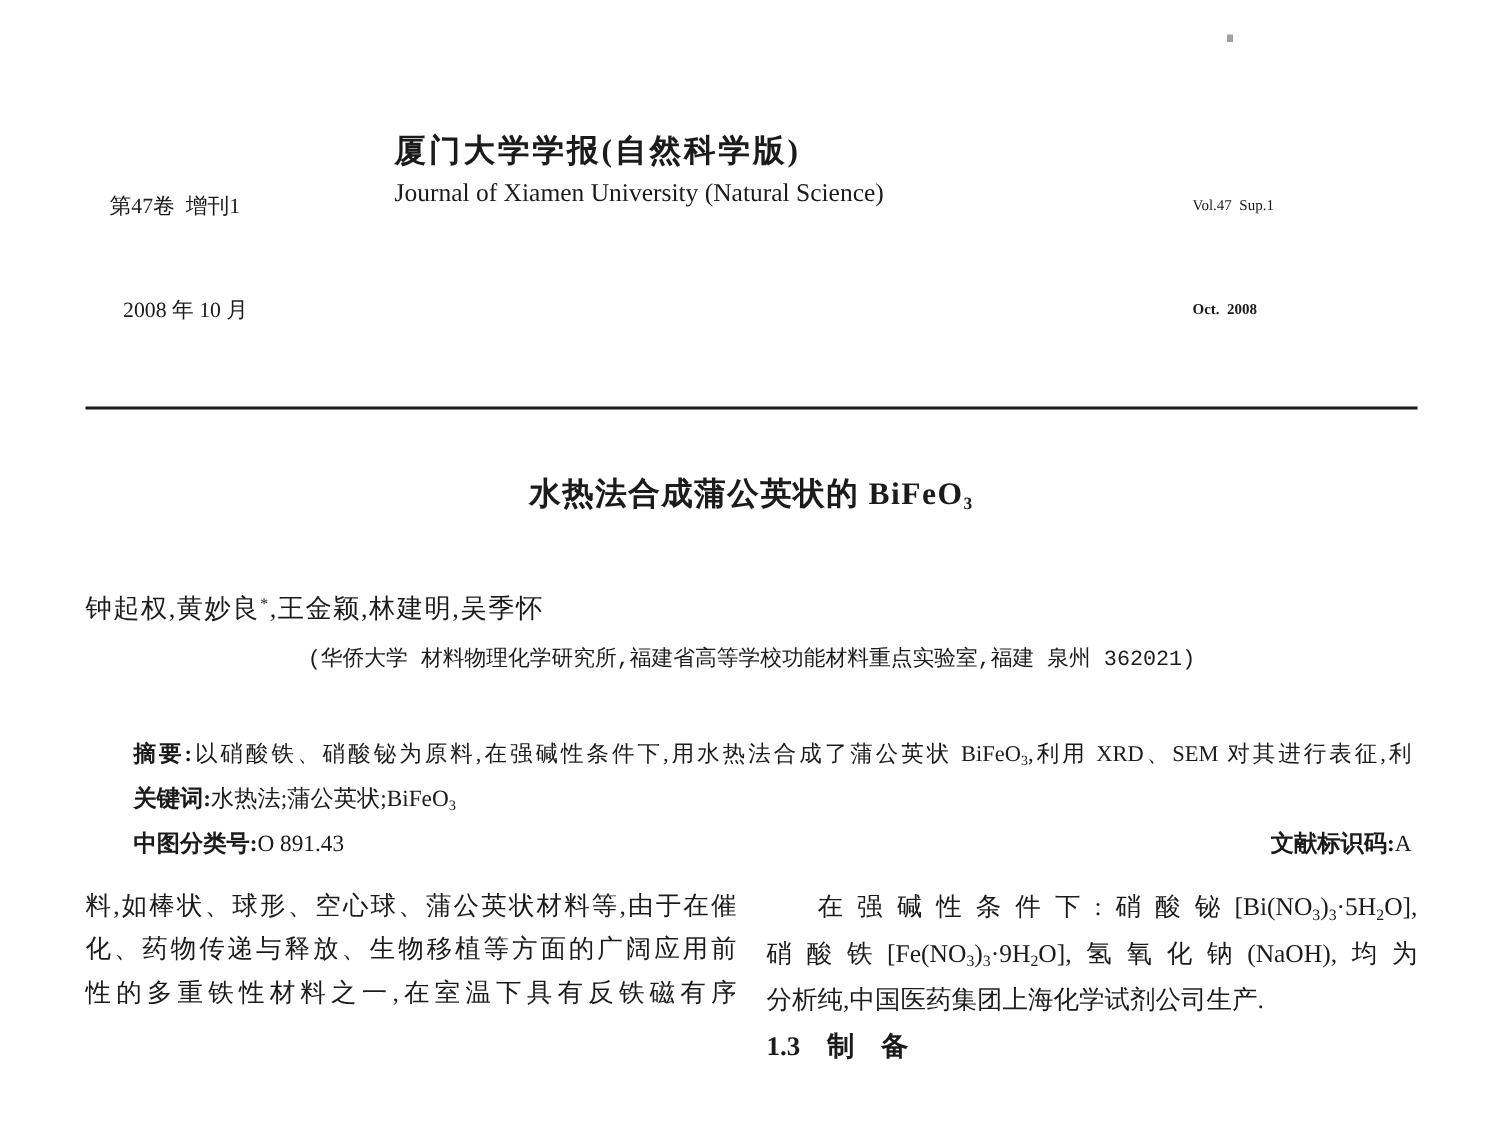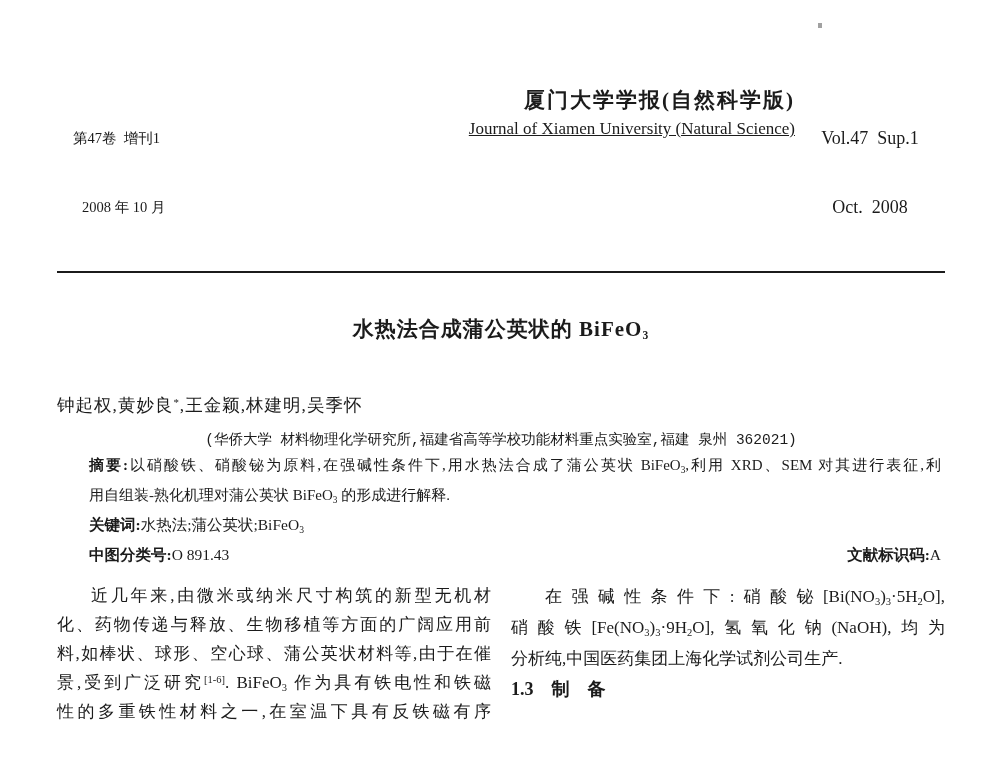--- a/index.html
+++ b/index.html
@@ -8,32 +8,32 @@
     box-sizing:border-box; background:#ffffff; color:#1b1b1b;
     padding:88px 55px 0 57px;
     font-family:"Liberation Serif","DejaVu Serif",serif;
   }
   .speck { position:absolute; left:818px; top:23px; width:4px; height:5px; background:#8a8a8a; opacity:.8; }
 
   
   .hrow { display:flex; align-items:flex-start; }
   .hleft { width:190px; padding-left:16px; font-size:14.5px; line-height:20px; white-space:pre; }
   .hleft .l2 { margin-top:9px; padding-left:9px; }
-  .hcenter { flex:1; text-align:right; }
+  .hcenter { flex:1; text-align:left; }
   .jcn { font-size:21px; line-height:24px; letter-spacing:2px; font-weight:bold; }
-  .jen { font-size:17px; line-height:26px; margin-top:4px;text-decoration:underline; }
-  .hright { width:150px; text-align:center; font-size:18px; line-height:20px; white-space:pre; }
-  .hright .l2 { margin-top:9px; }
+  .jen { font-size:17px; line-height:26px; margin-top:4px; }
+  .hright { width:150px; font-size:10px; line-height:20px; white-space:pre; }
+  .hright .l2 { margin-top:9px;font-weight:bold; }
   .rule { height:2px; background:#1b1b1b; margin-top:14px; }
 
   .title { margin:36px 0 0; text-align:center; font-size:21px; line-height:40px; font-weight:bold; letter-spacing:1px; }
   .authors { margin-top:44px; text-align:left; font-size:17.5px; line-height:24px; letter-spacing:1px; }
   .affil { margin-top:13px; text-align:center; font-size:14.5px; line-height:20px;font-family:Liberation Mono, monospace; }
 
-  .meta { padding:0 4px 0 32px; font-size:15px; }
+  .meta { margin-top:38px; padding:0 4px 0 32px; font-size:15px; }
   .meta .line { line-height:30px; }
   .kw { font-size:15.5px; line-height:30px; }
   .cls-line { display:flex; justify-content:space-between; font-size:15.5px; line-height:30px; }
 
   .body { margin-top:11px; display:flex; justify-content:space-between; }
   .col { width:434px; font-size:17px; }
   .col-left .line { line-height:29px; }
   .col-right .line { line-height:31px; }
 
   .line { text-align:justify; text-align-last:justify; }
@@ -72,35 +72,32 @@
 
   <h1 class="title"><span>水热法合成蒲公英状的 BiFeO</span><span class="sub">3</span></h1>
 
   <div class="authors"><span>钟起权,黄妙良</span><span class="sup">*</span><span>,王金颖,林建明,吴季怀</span></div>
 
   <div class="affil">(华侨大学 材料物理化学研究所,福建省高等学校功能材料重点实验室,福建 泉州 362021)</div>
 
   <section class="meta">
     <div>
         <div class="line jl"><span class="b">摘要:</span><span>以硝酸铁、硝酸铋为原料,在强碱性条件下,用水热法合成了蒲公英状 BiFeO</span><span class="sub">3</span><span>,利用 XRD、SEM 对其进行表征,利</span></div>
-        <div class="line last"><span>用自组装-熟化机理对蒲公英状 BiFeO</span><span class="sub">3</span><span> 的形成进行解释.</span></div>
       </div>
     <div class="kw"><span class="b">关键词:</span><span>水热法;蒲公英状;BiFeO</span><span class="sub">3</span></div>
     <div class="cls-line">
       <span><span class="b">中图分类号:</span><span>O 891.43</span></span>
       <span><span class="b">文献标识码:</span><span>A</span></span>
     </div>
   </section>
 
   <section class="body">
     <div class="col col-left">
-        <div class="line jl ind"><span>近几年来,由微米或纳米尺寸构筑的新型无机材</span></div>
+        <div class="line jl"><span>料,如棒状、球形、空心球、蒲公英状材料等,由于在催</span></div>
         <div class="line jl"><span>化、药物传递与释放、生物移植等方面的广阔应用前</span></div>
-        <div class="line jl"><span>料,如棒状、球形、空心球、蒲公英状材料等,由于在催</span></div>
-        <div class="line jl"><span>景,受到广泛研究</span><span class="sup">[1-6]</span><span>. BiFeO</span><span class="sub">3</span><span> 作为具有铁电性和铁磁</span></div>
         <div class="line jl"><span>性的多重铁性材料之一,在室温下具有反铁磁有序</span></div>
       </div>
     <div class="col col-right">
         <div class="line jl ind"><span>在强碱性条件下:硝酸铋[Bi(NO</span><span class="sub">3</span><span>)</span><span class="sub">3</span><span>·5H</span><span class="sub">2</span><span>O],</span></div>
         <div class="line jl"><span>硝酸铁[Fe(NO</span><span class="sub">3</span><span>)</span><span class="sub">3</span><span>·9H</span><span class="sub">2</span><span>O],氢氧化钠(NaOH),均为</span></div>
         <div class="line last"><span>分析纯,中国医药集团上海化学试剂公司生产.</span></div>
         <div class="line head"><span>1.3　制　备</span></div>
       </div>
   </section>
 </div>

